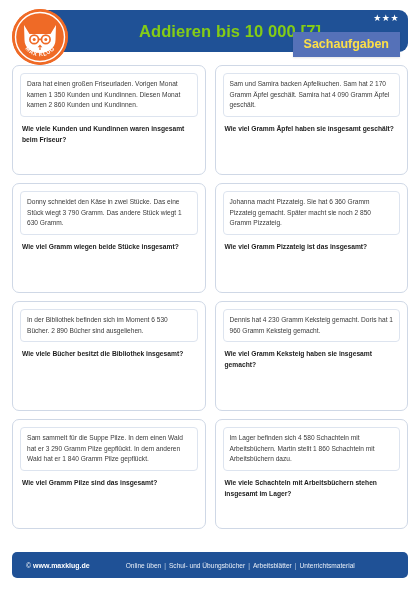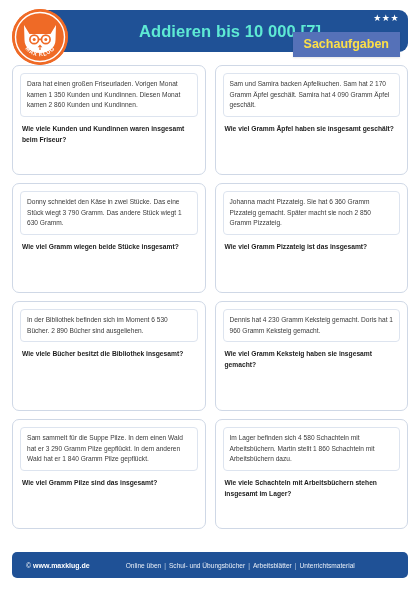--- a/index.html
+++ b/index.html
@@ -33,21 +33,21 @@
     right: 0;
     top: 0;
     height: 42px;
     background: #1f5196;
     border-radius: 9px;
     display: flex;
     align-items: center;
     justify-content: center;
   }
   .header-title {
-    color: #5eead4;
+    color: #84cc16;
     font-size: 16.5px;
     font-weight: bold;
     letter-spacing: 0.1px;
     white-space: nowrap;
     margin-left: 18px;
     margin-right: 6px;
   }
   .stars {
     position: absolute;
     right: 9px;

